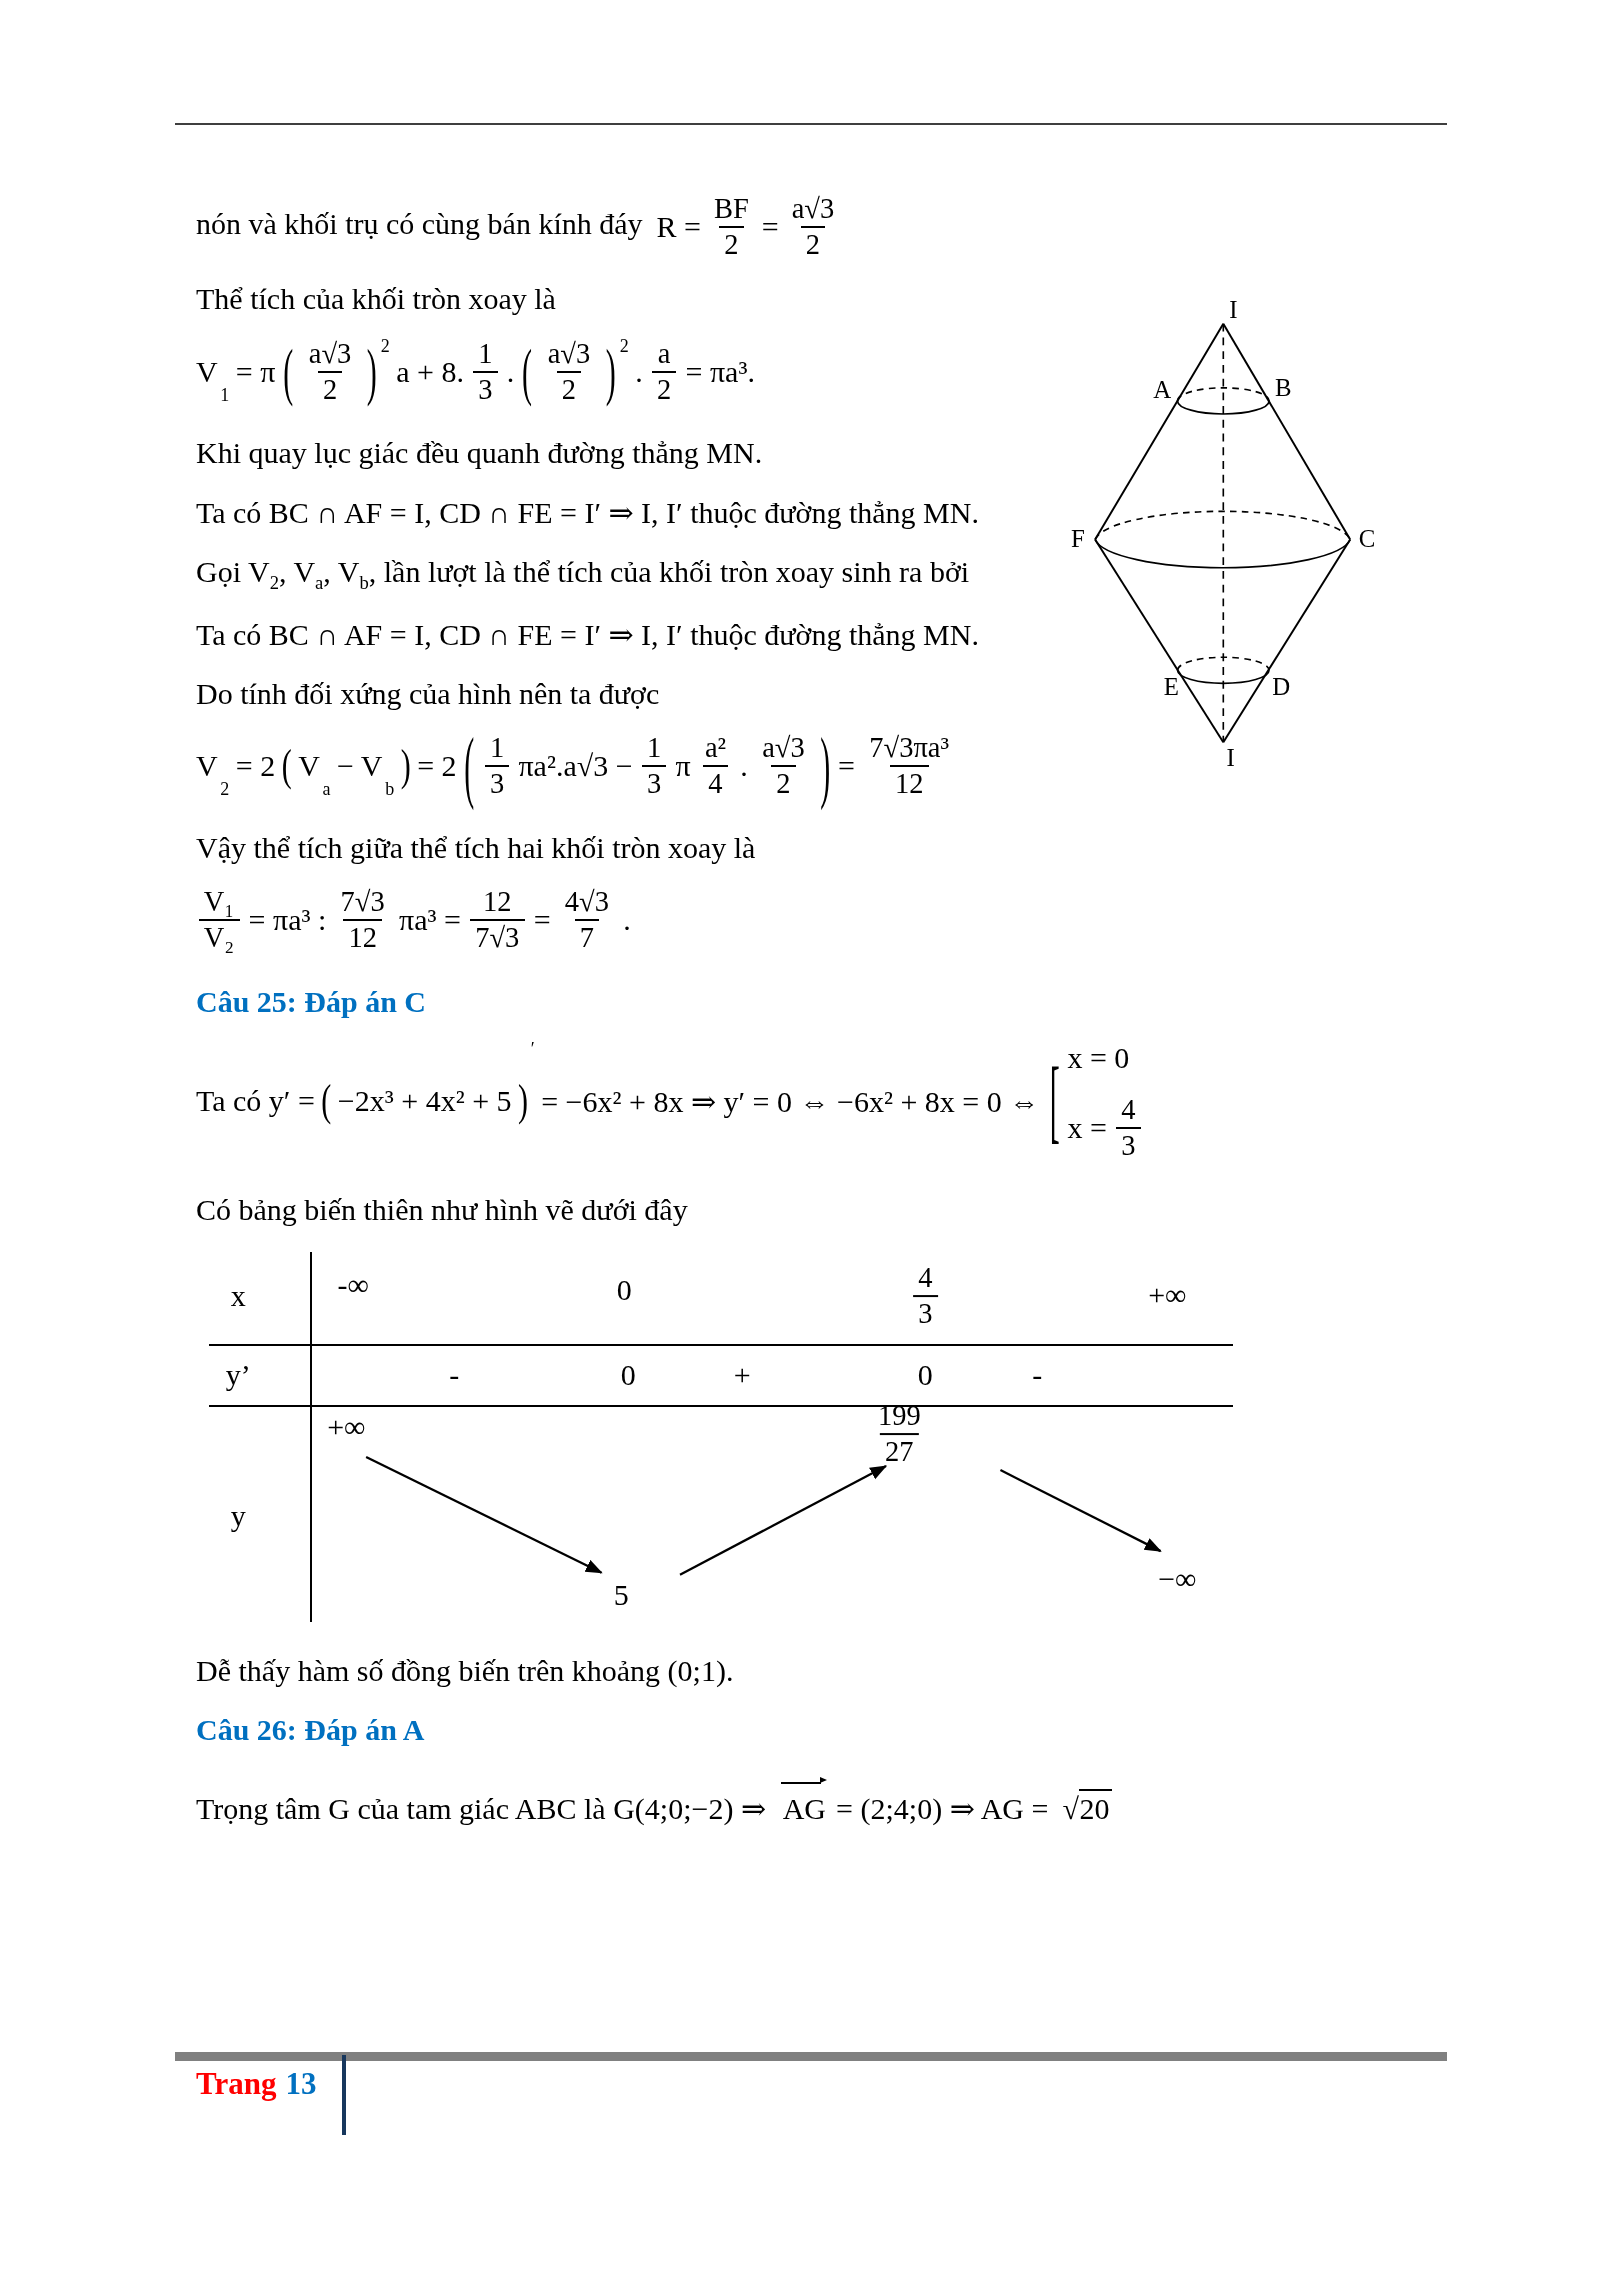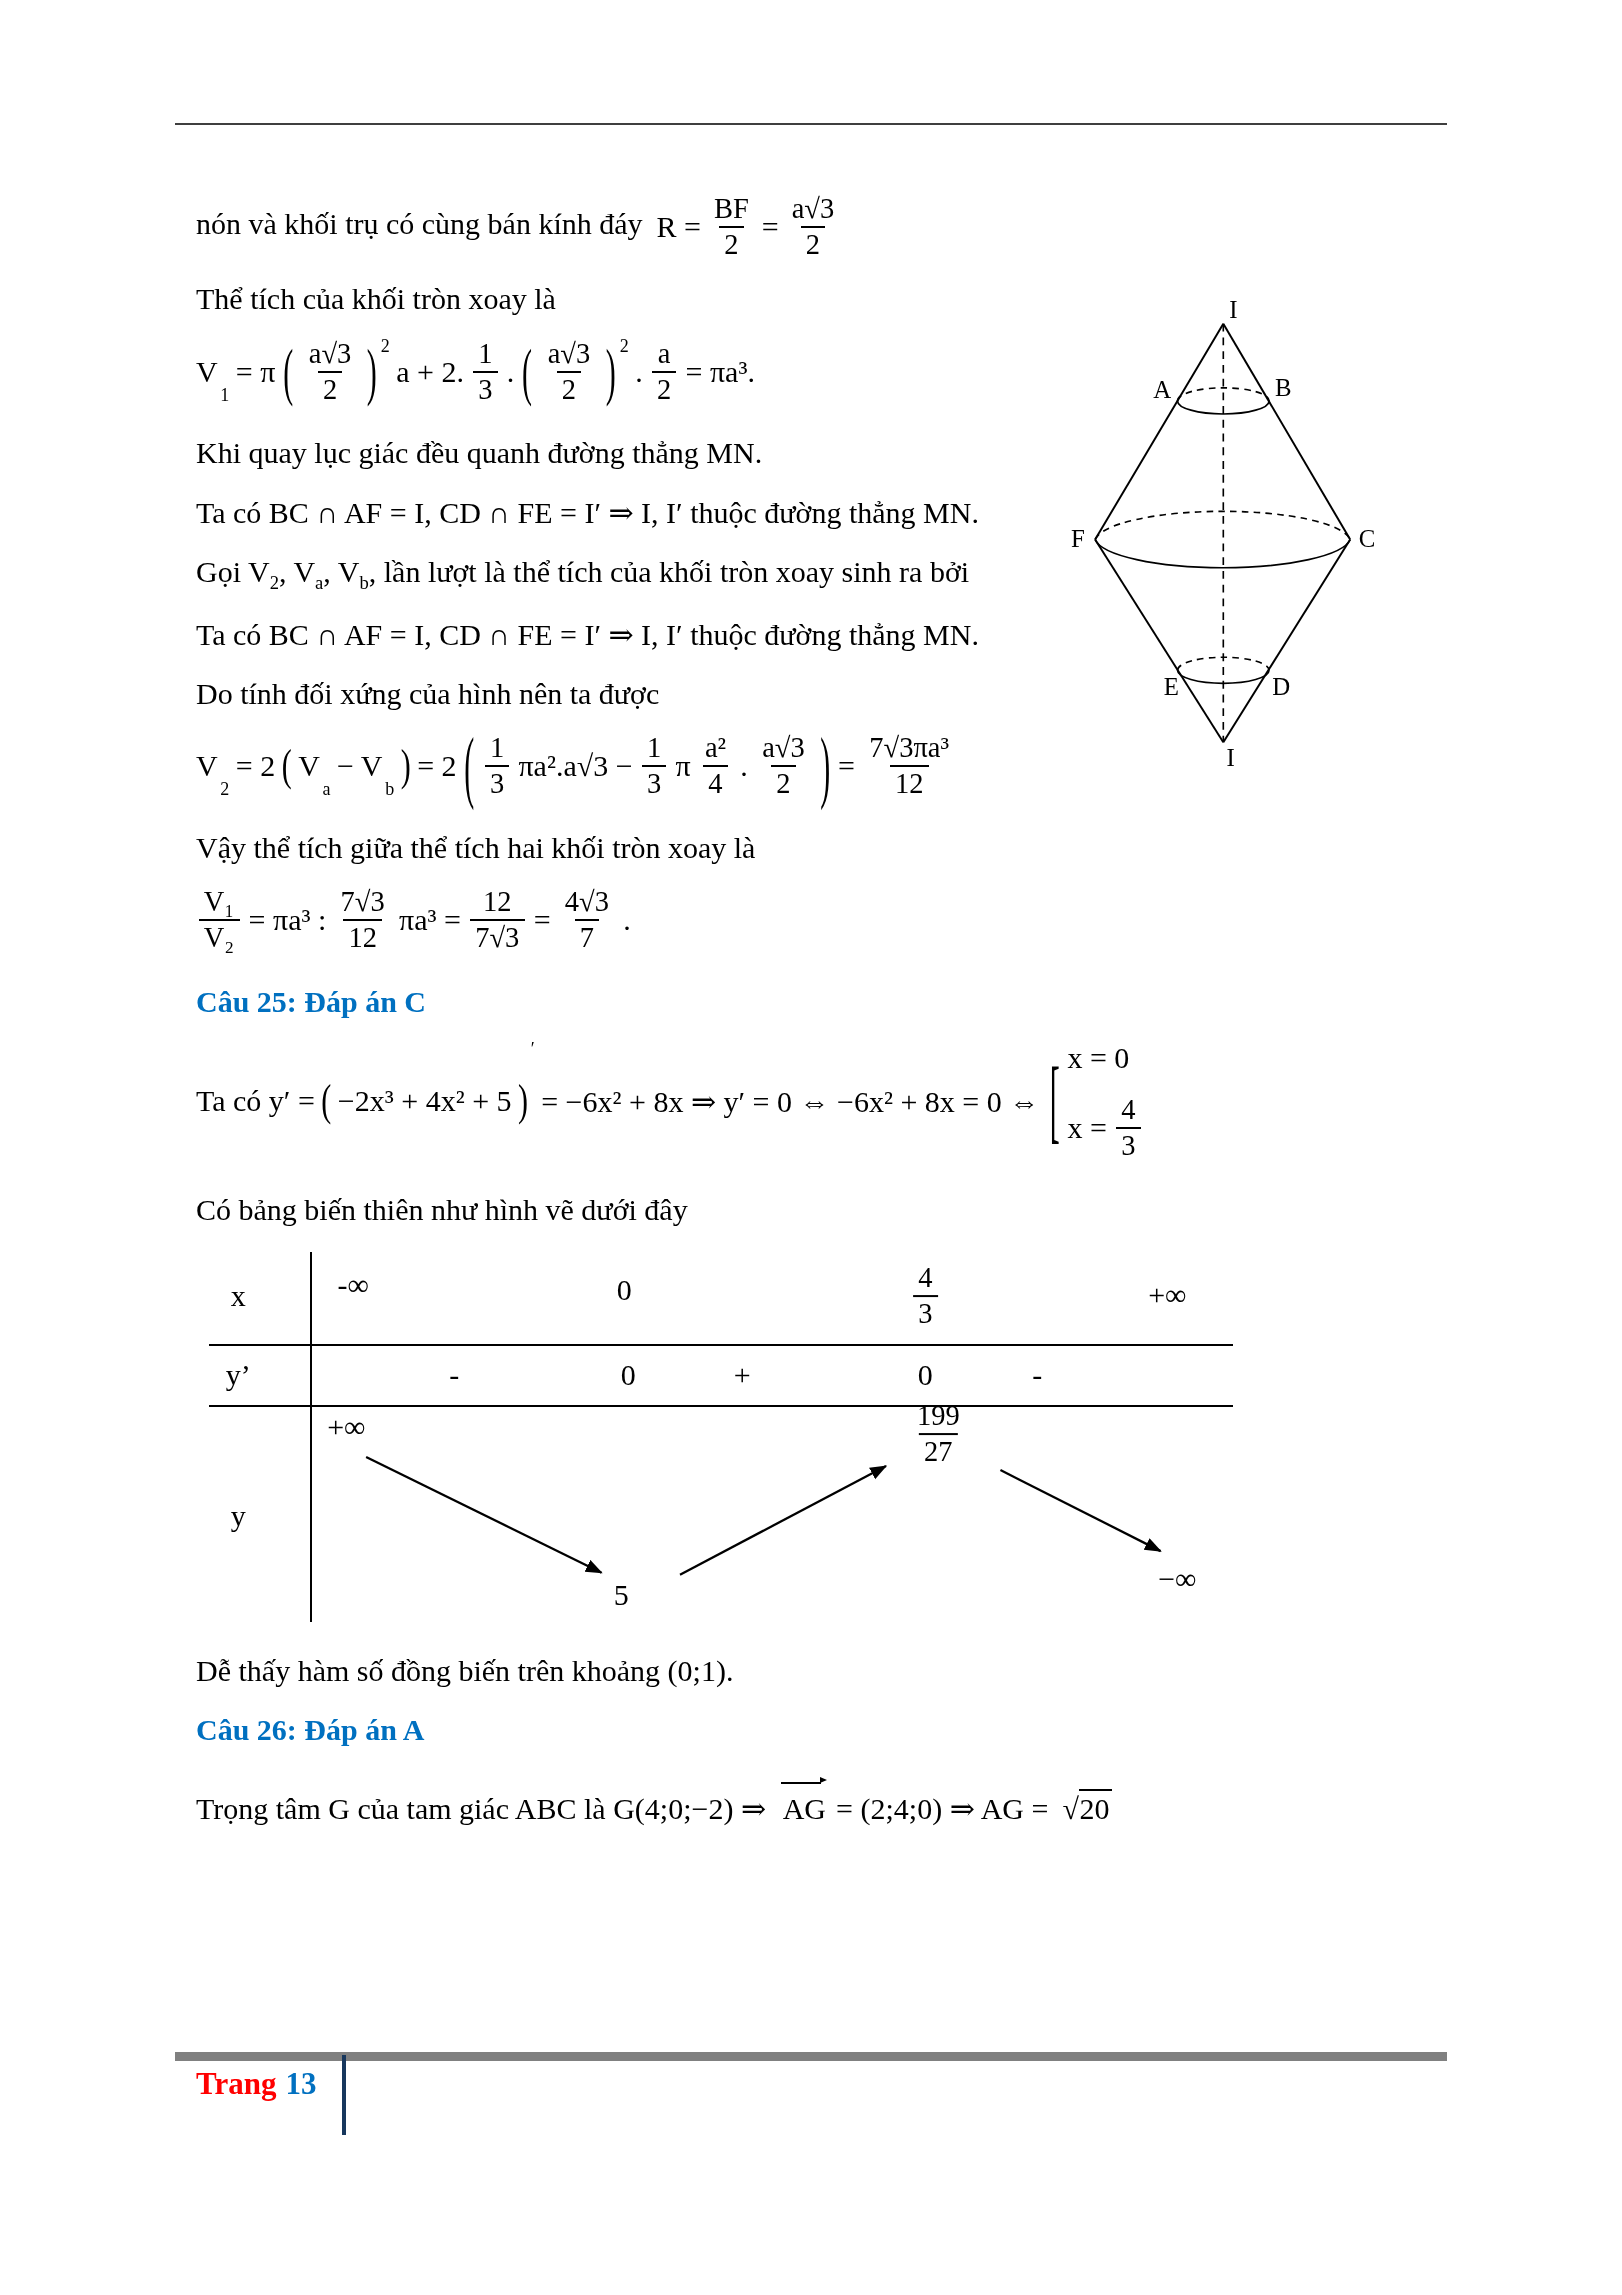--- a/index.html
+++ b/index.html
@@ -102,21 +102,21 @@
       <span>V</span>
         <span class="subsc">1</span>
       <span>= π</span>
       <span class="par">(</span>
       <span class="frac">
         <span class="num">a√3</span>
         <span class="den">2</span>
       </span>
       <span class="par">)</span>
       <span class="exp">2</span>
-      <span>a + 2.</span>
+      <span>a + 8.</span>
       <span class="frac">
         <span class="num">1</span>
         <span class="den">3</span>
       </span>
       <span>.</span>
       <span class="par">(</span>
       <span class="frac">
         <span class="num">a√3</span>
         <span class="den">2</span>
       </span>
@@ -248,21 +248,21 @@
       <span class="item" style="left:39px;top:126px;">y’</span>
       <span class="item" style="left:255px;top:126px;">-</span>
       <span class="item" style="left:429px;top:126px;">0</span>
       <span class="item" style="left:543px;top:126px;">+</span>
       <span class="item" style="left:726px;top:126px;">0</span>
       <span class="item" style="left:838px;top:126px;">-</span>
 
       <span class="item" style="left:39px;top:267px;">y</span>
       <span class="item" style="left:147px;top:178px;">+∞</span>
       <span class="item" style="left:422px;top:346px;">5</span>
-      <span class="item" style="left:739px;top:185px;">
+      <span class="item" style="left:700px;top:185px;">
         <span class="frac">
           <span class="num">199</span>
           <span class="den">27</span>
         </span>
       </span>
       <span class="item" style="left:978px;top:330px;">−∞</span>
 
       <svg width="1047" height="376" viewBox="0 0 1600 575">
         <defs>
           <marker id="ah" markerUnits="userSpaceOnUse" markerWidth="28" markerHeight="22" refX="24" refY="10" orient="auto">

